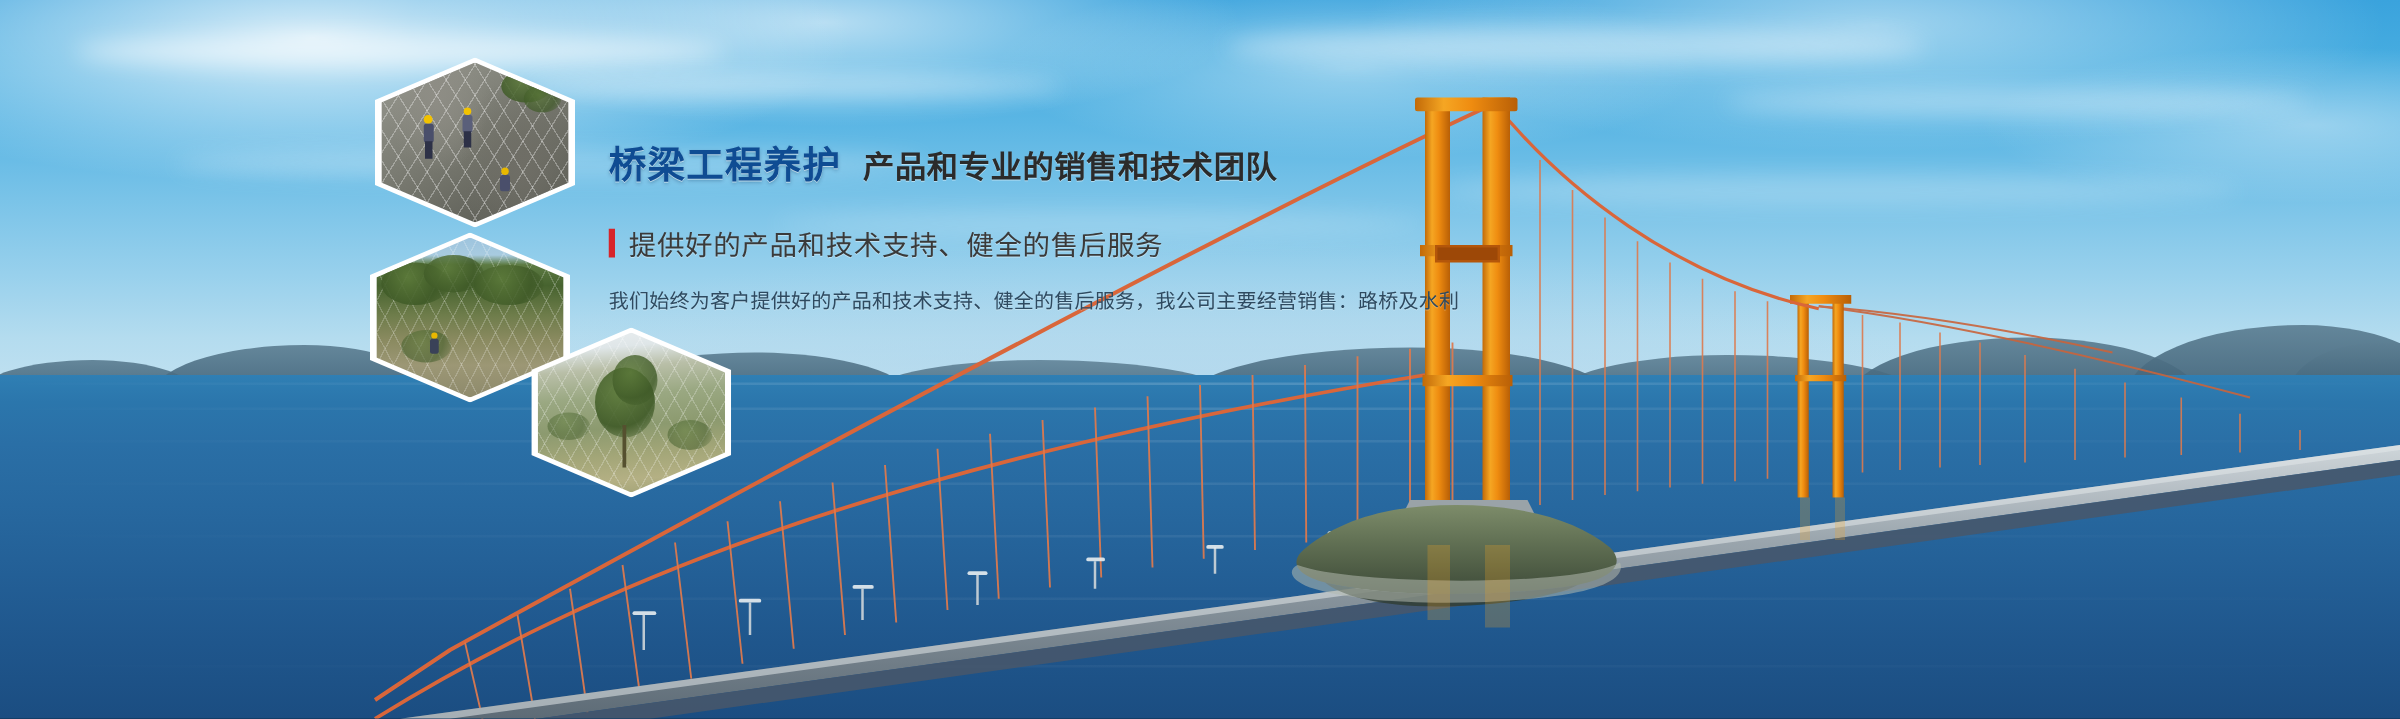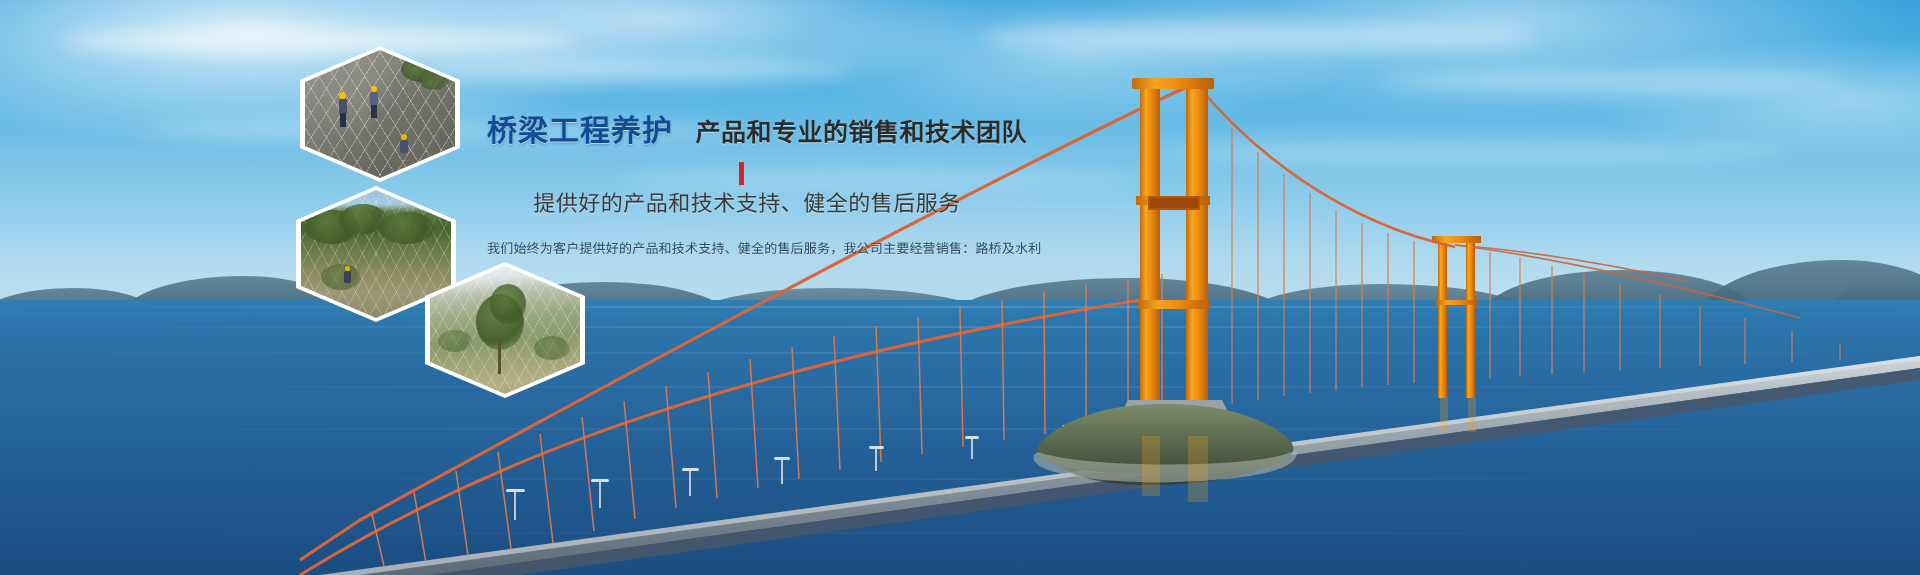--- a/index.html
+++ b/index.html
@@ -95,48 +95,48 @@
       linear-gradient(175deg,#e9eef0 0%,#dfe6e8 12%,#b9bfa8 24%,#9aa882 40%,#8c9a6f 58%,#a3a678 74%,#b4b084 88%,#9fa074 100%);
   }
   .foliage {
     position:absolute; border-radius:50%;
     background:radial-gradient(circle at 40% 35%, #5c7a3a 0%, #3f5a27 60%, rgba(63,90,39,0) 100%);
   }
 
   
   .text-block { position:absolute; left:487px; top:118px; width:520px; }
 
-  .headline { white-space:nowrap; line-height:1;font-family:Liberation Mono, monospace; }
+  .headline { white-space:nowrap; line-height:1; }
   .headline .h-main {
     font-size:30px; font-weight:bold; color:#0f4c93;
     letter-spacing:1px;
     text-shadow:0 1px 0 rgba(255,255,255,.55), 0 2px 3px rgba(0,40,80,.30);
   }
   .headline .h-sub {
     font-size:25px; font-weight:bold; color:#2b2b2b;
     letter-spacing:.5px; margin-left:13px;
     text-shadow:0 1px 0 rgba(255,255,255,.45);
   }
 
   .subline {
     display:flex; align-items:center;
-    margin-top:14px; white-space:nowrap;flex-direction:column;
+    margin-top:30px; white-space:nowrap;
   }
   .red-bar {
     width:5px; height:23px; background:#d7242a;
     margin-right:11px; flex:none;
   }
   .subline-text {
     font-size:22px; color:#3a3a3a; letter-spacing:.5px;
     text-shadow:0 1px 0 rgba(255,255,255,.40);
   }
 
   .paragraph { margin-top:22px; }
   .paragraph p {
-    font-size:13px; color:#2e4a60; line-height:19px;
+    font-size:16px; color:#2e4a60; line-height:19px;
     letter-spacing:.2px; white-space:nowrap;
     text-shadow:0 1px 0 rgba(255,255,255,.28);
   }
 </style>
 </head>
 <body>
 
 <div id="banner">
 
   <div class="sky">

